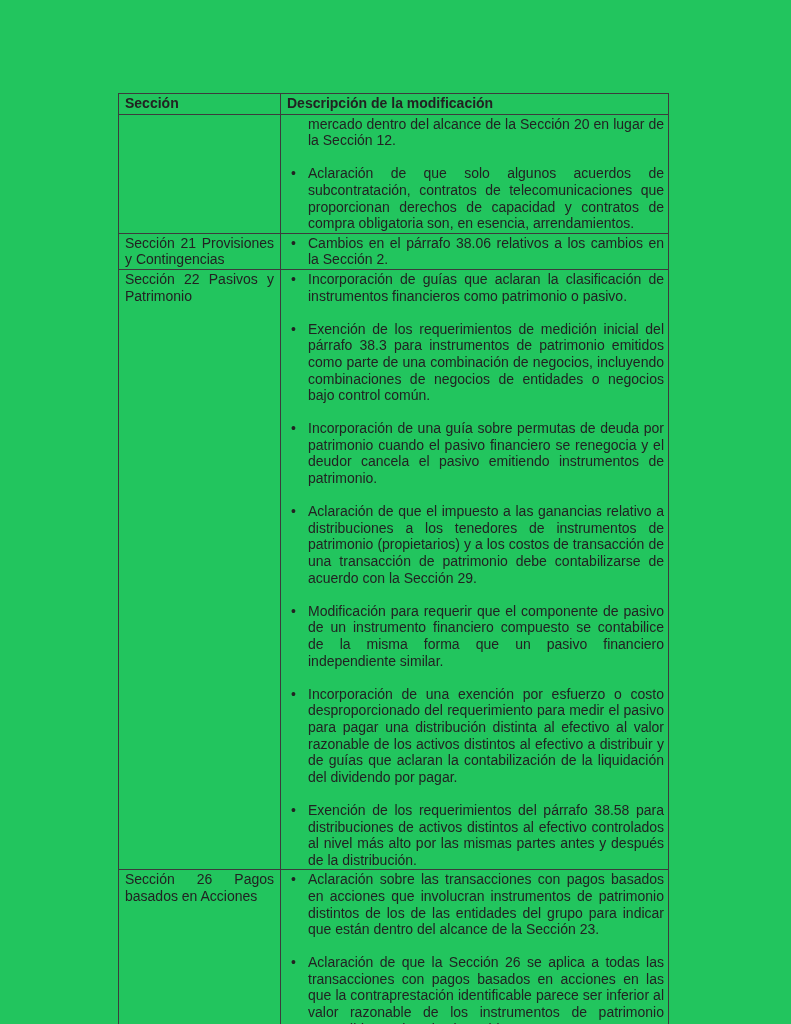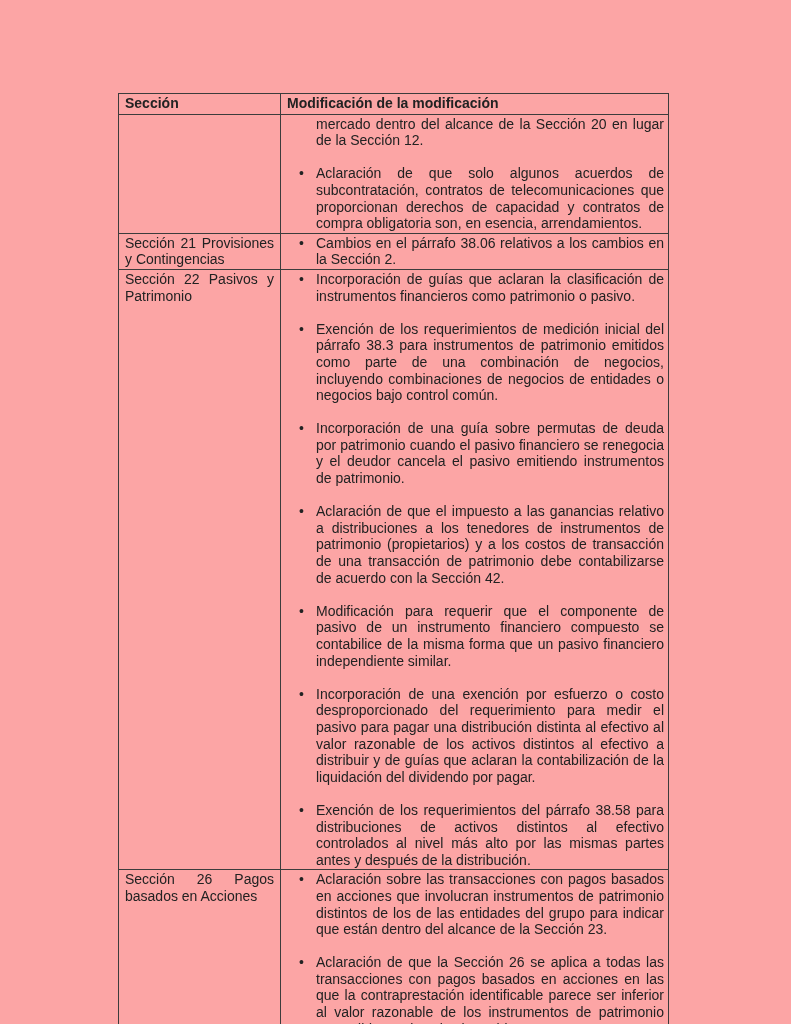--- a/index.html
+++ b/index.html
@@ -1,21 +1,21 @@
 <!DOCTYPE html>
 <html><head>
 <meta charset="utf-8">
 <style>
   html, body { margin: 0; padding: 0; }
   body { background: #ffffff; }
   .page {
     position: relative;
     width: 791px;
     height: 1024px;
-    background: #fca5a5;
+    background: #22c55e;
     font-family: "Liberation Sans", sans-serif;
     color: #222222;
     overflow: hidden;
   }
   .doc-table {
     position: absolute;
     left: 118px;
     top: 93px;
     width: 550px;
     border-collapse: collapse;
@@ -38,21 +38,20 @@
   .section-cell {
     padding: 1px 6px 1px 6px;
     text-align: justify;
   }
   .desc-cell {
     padding: 1px 4px 1px 10px;
   }
   .item {
     display: grid;
     grid-template-columns: 17px 1fr;
-    margin-left: 8px;
   }
   .item + .item { margin-top: 16.6px; }
   .bullet {
     display: block;
     text-align: left;
   }
   .item-text {
     display: block;
     text-align: justify;
   }
@@ -62,21 +61,21 @@
 
 <div class="page">
   <table class="doc-table">
     <colgroup>
       <col class="c1">
       <col class="c2">
     </colgroup>
     <thead>
       <tr>
         <th>Sección</th>
-        <th>Modificación de la modificación</th>
+        <th>Descripción de la modificación</th>
       </tr>
     </thead>
     <tbody id="table-body">
         <tr>
           <td class="section-cell"></td>
           <td class="desc-cell">
             <div class="item">
               <span class="bullet"></span>
               <span class="item-text">mercado dentro del alcance de la Sección 20 en lugar de la Sección 12.</span>
             </div>
@@ -105,21 +104,21 @@
             <div class="item">
               <span class="bullet">•</span>
               <span class="item-text">Exención de los requerimientos de medición inicial del párrafo 38.3 para instrumentos de patrimonio emitidos como parte de una combinación de negocios, incluyendo combinaciones de negocios de entidades o negocios bajo control común.</span>
             </div>
             <div class="item">
               <span class="bullet">•</span>
               <span class="item-text">Incorporación de una guía sobre permutas de deuda por patrimonio cuando el pasivo financiero se renegocia y el deudor cancela el pasivo emitiendo instrumentos de patrimonio.</span>
             </div>
             <div class="item">
               <span class="bullet">•</span>
-              <span class="item-text">Aclaración de que el impuesto a las ganancias relativo a distribuciones a los tenedores de instrumentos de patrimonio (propietarios) y a los costos de transacción de una transacción de patrimonio debe contabilizarse de acuerdo con la Sección 42.</span>
+              <span class="item-text">Aclaración de que el impuesto a las ganancias relativo a distribuciones a los tenedores de instrumentos de patrimonio (propietarios) y a los costos de transacción de una transacción de patrimonio debe contabilizarse de acuerdo con la Sección 29.</span>
             </div>
             <div class="item">
               <span class="bullet">•</span>
               <span class="item-text">Modificación para requerir que el componente de pasivo de un instrumento financiero compuesto se contabilice de la misma forma que un pasivo financiero independiente similar.</span>
             </div>
             <div class="item">
               <span class="bullet">•</span>
               <span class="item-text">Incorporación de una exención por esfuerzo o costo desproporcionado del requerimiento para medir el pasivo para pagar una distribución distinta al efectivo al valor razonable de los activos distintos al efectivo a distribuir y de guías que aclaran la contabilización de la liquidación del dividendo por pagar.</span>
             </div>
             <div class="item">

